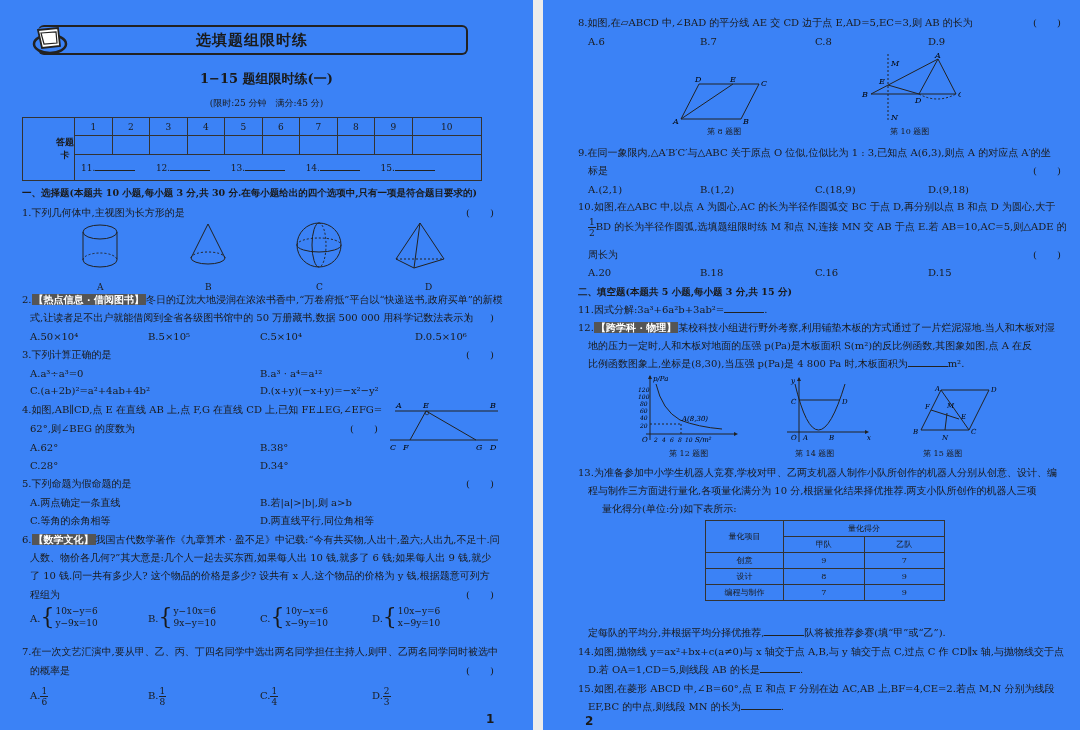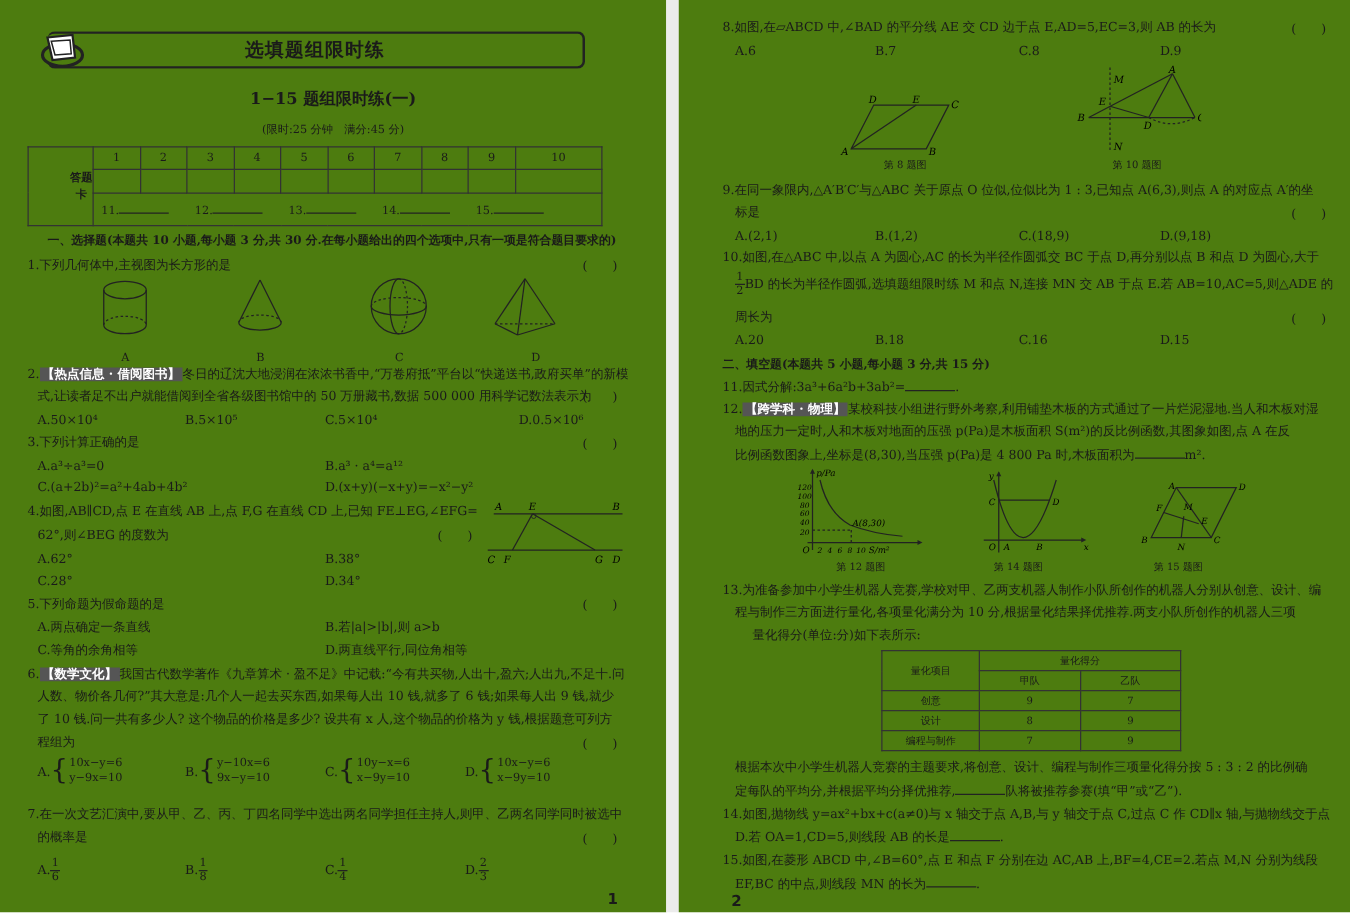--- a/index.html
+++ b/index.html
@@ -1,18 +1,18 @@
 <!DOCTYPE html>
 <html><head>
 <meta charset="utf-8">
 <style>
   * { box-sizing: border-box; margin: 0; padding: 0; }
   html, body { width: 1080px; height: 730px; overflow: hidden; background: #ffffff; }
   body { font-family: "DejaVu Serif", "Liberation Serif", serif; color: #1a1a1a; position: relative; }
-  .page { position: absolute; top: 0; height: 730px; background: #4d7c0f; overflow: hidden; }
+  .page { position: absolute; top: 0; height: 730px; background: #3b82f6; overflow: hidden; }
   .page-left { left: 0; width: 533px; }
   .gutter { position: absolute; left: 533px; top: 0; width: 10px; height: 730px; background: #ececec; }
   .page-right { left: 543px; width: 537px; }
   .abs { position: absolute; white-space: nowrap; }
   .t { font-size: 10px; line-height: 13px; }
   .b { font-weight: bold; }
   .paren { position: absolute; font-size: 10px; }
   .tag { background: #555; color: #fff; font-weight: bold; padding: 0 2px; }
   
   .banner { position: absolute; left: 38px; top: 25px; width: 430px; height: 30px; border: 2px solid #222; border-radius: 6px; border-left: none; }
@@ -80,21 +80,21 @@
         <span style="display:inline-block;width:72px;"><span>11.</span><span class="blank" style="width:40px;"></span></span>
         <span style="display:inline-block;width:72px;"><span>12.</span><span class="blank" style="width:40px;"></span></span>
         <span style="display:inline-block;width:72px;"><span>13.</span><span class="blank" style="width:40px;"></span></span>
         <span style="display:inline-block;width:72px;"><span>14.</span><span class="blank" style="width:40px;"></span></span>
         <span style="display:inline-block;width:72px;"><span>15.</span><span class="blank" style="width:40px;"></span></span>
       </td>
     </tr>
   </tbody>
     </table>
 
-  <div class="abs t b" style="left:22px;top:186px;font-size:9.5px;margin-left:16px;">一、选择题(本题共 10 小题,每小题 3 分,共 30 分.在每小题给出的四个选项中,只有一项是符合题目要求的)</div>
+  <div class="abs t b" style="left:22px;top:186px;font-size:9.5px;">一、选择题(本题共 10 小题,每小题 3 分,共 30 分.在每小题给出的四个选项中,只有一项是符合题目要求的)</div>
 
   <div class="abs t" style="left:22px;top:206px;">1.下列几何体中,主视图为长方形的是</div>
   <div class="paren" style="left:466px;top:206px;">(　　)</div>
   <svg class="abs" style="left:80px;top:222px;" width="410" height="60" viewBox="0 0 410 60">
 
     <g>
       <ellipse cx="20" cy="10" rx="17" ry="7" fill="none" stroke="#222"></ellipse>
       <line x1="3" y1="10" x2="3" y2="38" stroke="#222"></line>
         <line x1="37" y1="10" x2="37" y2="38" stroke="#222"></line>
       <path d="M3 38 A17 7 0 0 0 37 38" fill="none" stroke="#222"></path>
@@ -391,21 +391,20 @@
       <td>9</td>
     </tr>
     <tr>
       <td>编程与制作</td>
       <td>7</td>
       <td>9</td>
     </tr>
   </tbody>
     </table>
 
-  <div class="abs t" style="left:45px;top:608px;">根据本次中小学生机器人竞赛的主题要求,将创意、设计、编程与制作三项量化得分按 5 : 3 : 2 的比例确</div>
   <div class="abs t" style="left:45px;top:626px;"><span>定每队的平均分,并根据平均分择优推荐,</span><span class="blank"></span><span>队将被推荐参赛(填“甲”或“乙”).</span></div>
 
   <div class="abs t" style="left:35px;top:645px;">14.如图,抛物线 y=ax²+bx+c(a≠0)与 x 轴交于点 A,B,与 y 轴交于点 C,过点 C 作 CD∥x 轴,与抛物线交于点</div>
   <div class="abs t" style="left:45px;top:663px;"><span>D.若 OA=1,CD=5,则线段 AB 的长是</span><span class="blank"></span><span>.</span></div>
 
   <div class="abs t" style="left:35px;top:682px;">15.如图,在菱形 ABCD 中,∠B=60°,点 E 和点 F 分别在边 AC,AB 上,BF=4,CE=2.若点 M,N 分别为线段</div>
   <div class="abs t" style="left:45px;top:700px;"><span>EF,BC 的中点,则线段 MN 的长为</span><span class="blank"></span><span>.</span></div>
 
   <div class="pagenum" style="left:42px;top:714px;">2</div>
 </div>

